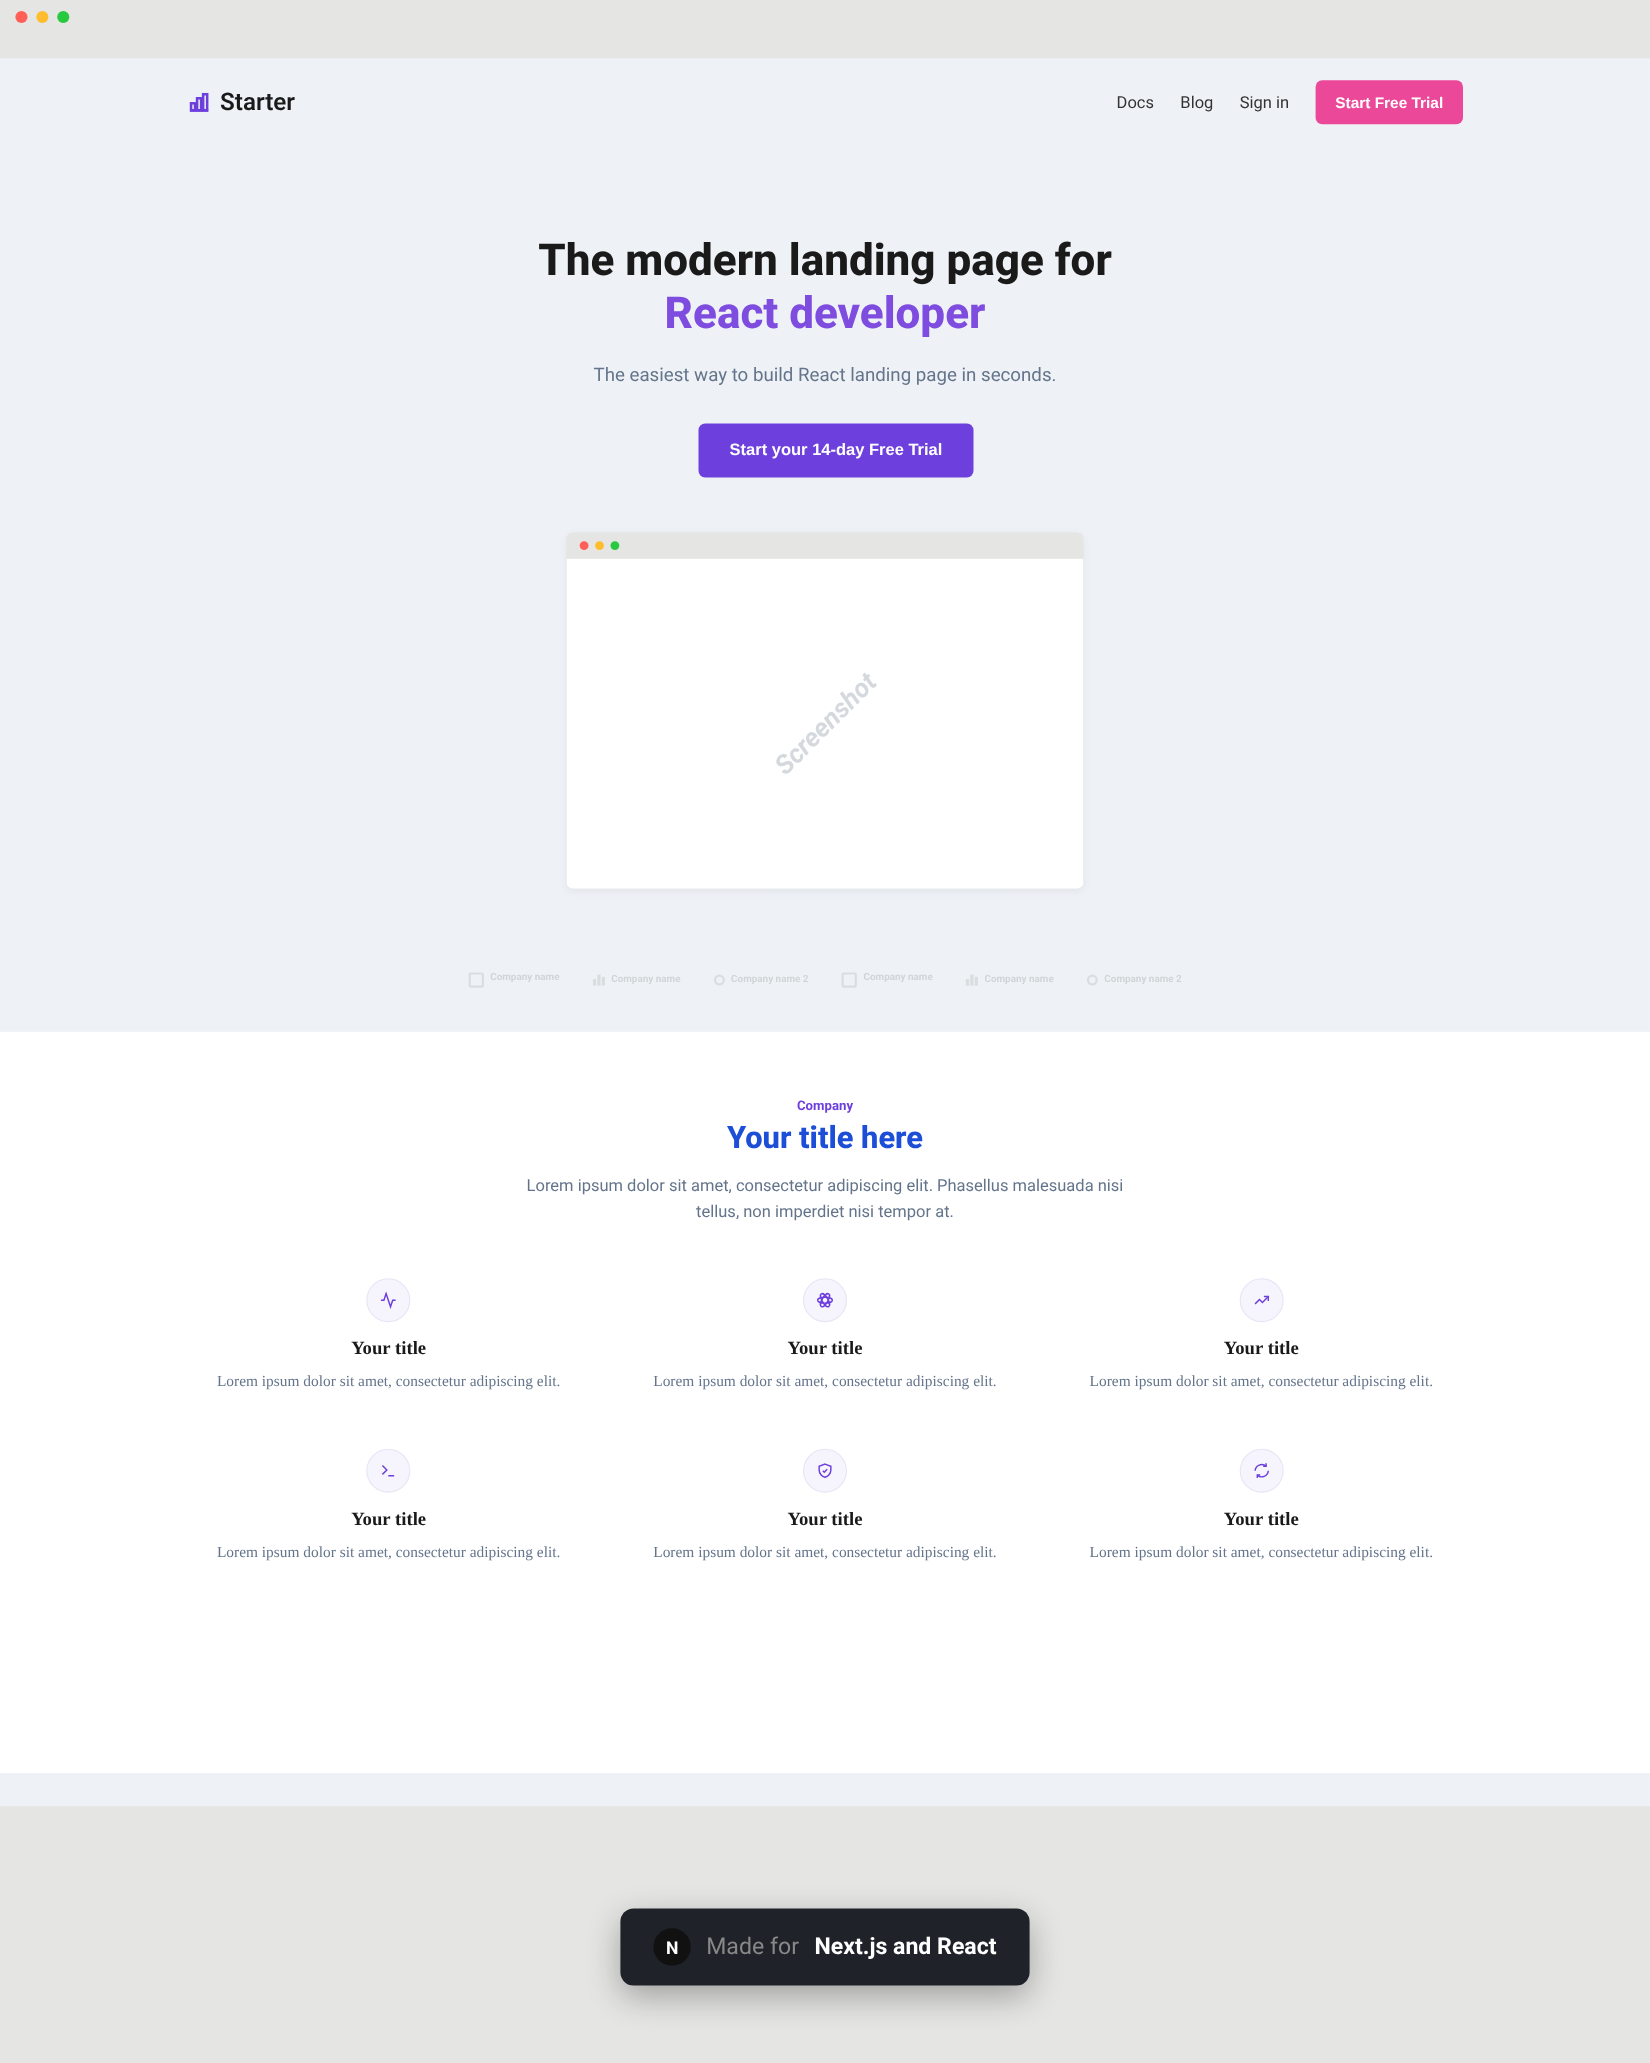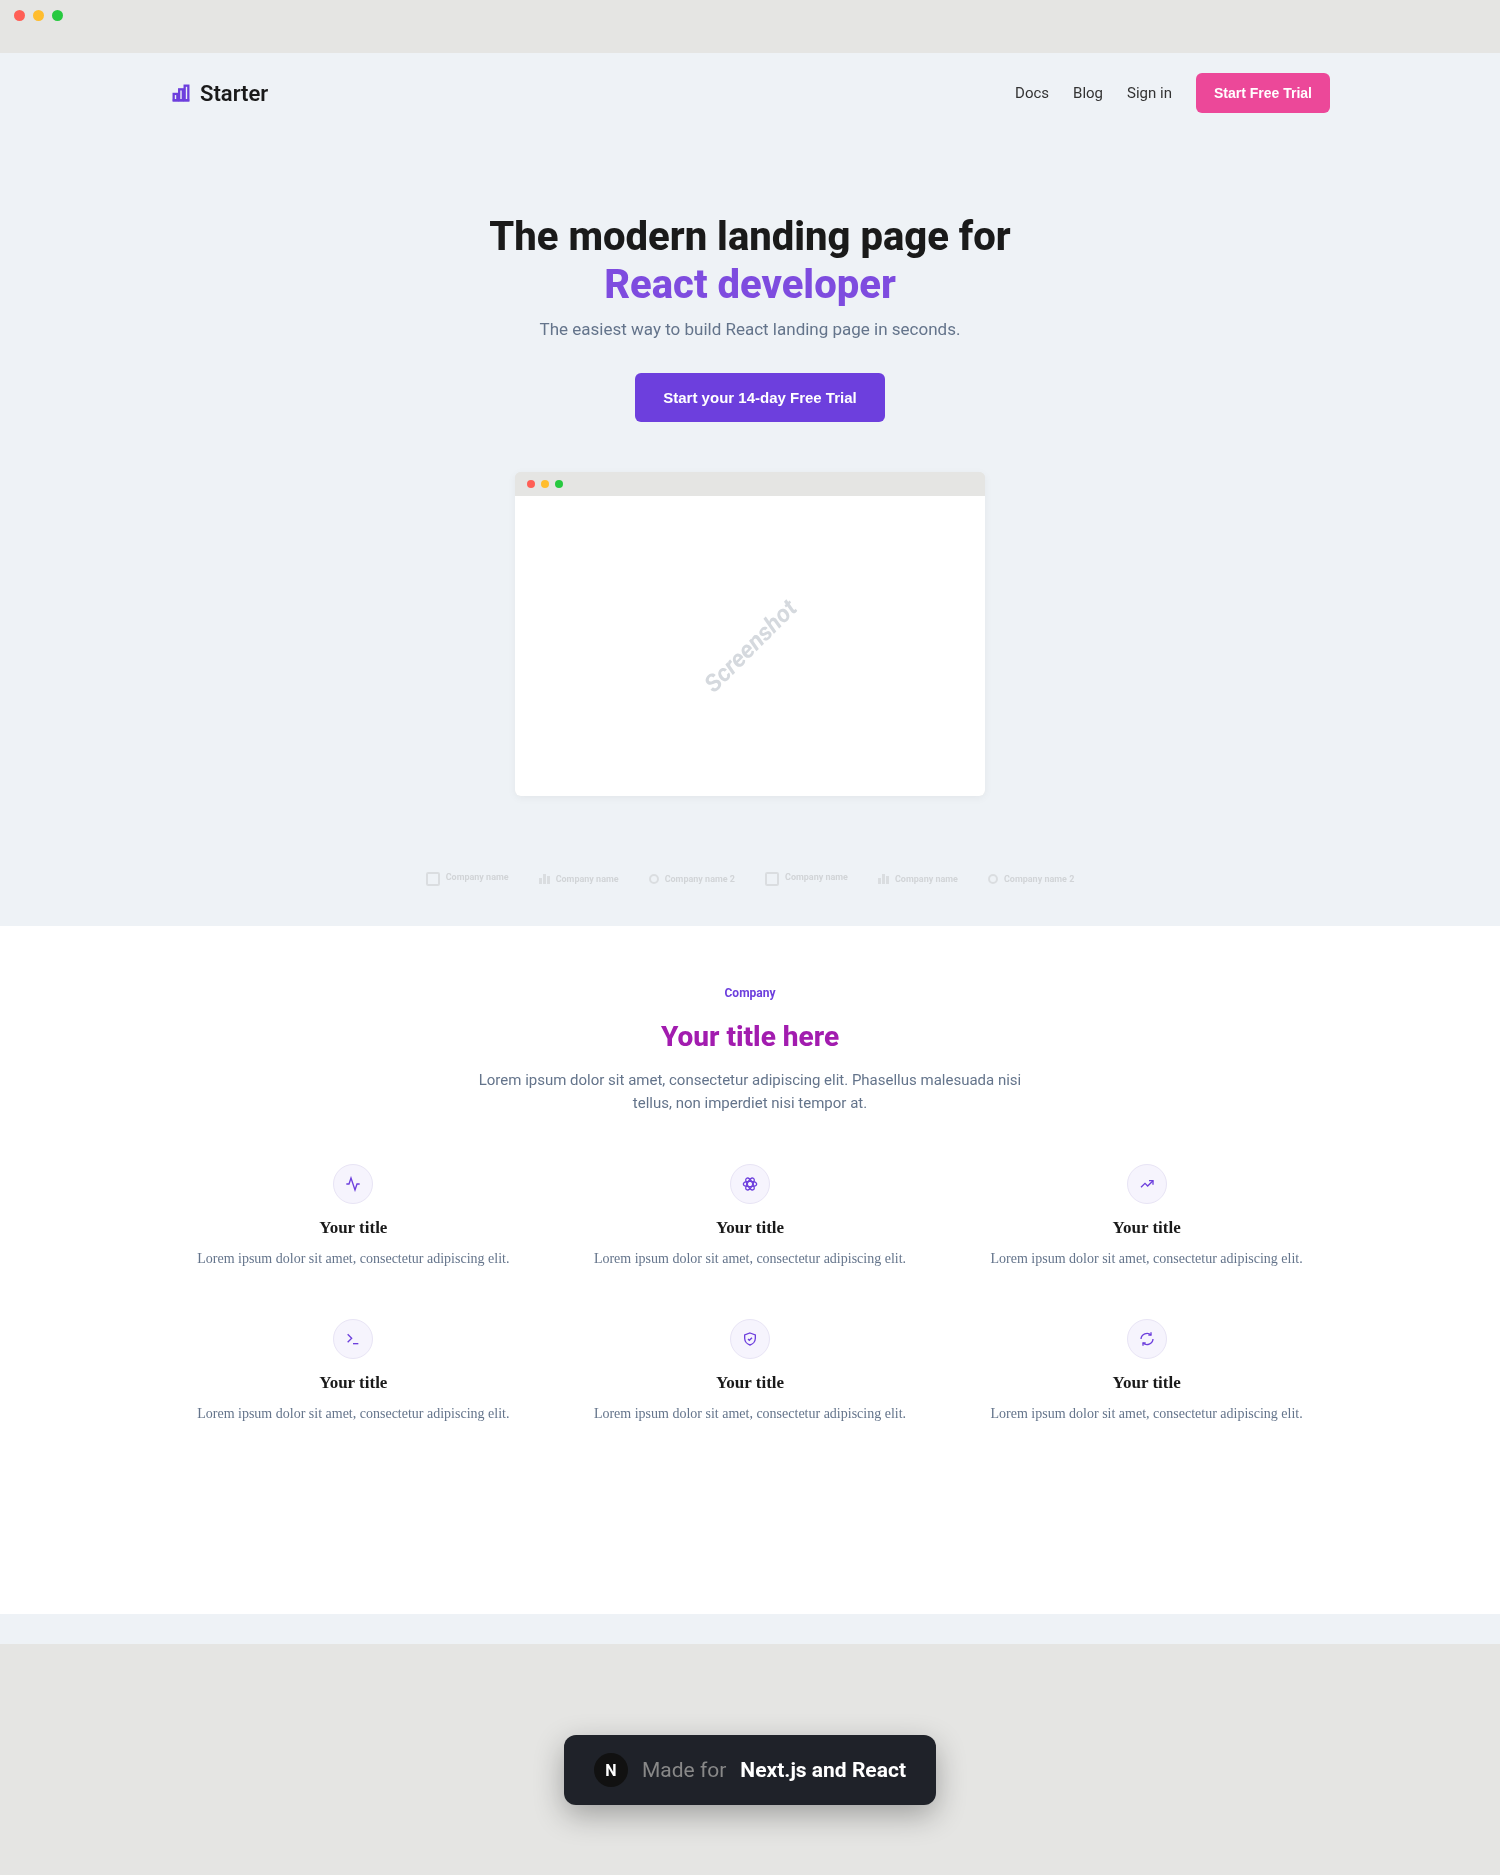--- a/index.html
+++ b/index.html
@@ -70,21 +70,21 @@
       font-weight: 800;
       color: #1a1a1a;
       line-height: 1.2;
     }
     .hero-title-accent {
       color: #7e4cdf;
       font-size: 40px;
       font-weight: 800;
     }
     .hero-subtitle {
-      margin-top: 10px;
+      margin-top: 22px;
       font-size: 17px;
       color: #64748b;
     }
     .hero-cta {
       margin-top: 34px;
       background: #6d3fdd;
       color: white;
       border: none;
       padding: 16px 28px;
       border-radius: 6px;
@@ -169,22 +169,22 @@
       text-align: center;
     }
     .features-eyebrow {
       color: #6d3fdd;
       font-size: 12px;
       font-weight: 700;
     }
     .features-title {
       font-size: 28px;
       font-weight: 800;
-      color: #a21caf;
-      margin-top: 20px;
+      color: #1d4ed8;
+      margin-top: 6px;
     }
     .features-subtitle {
       color: #64748b;
       font-size: 15px;
       margin-top: 16px;
       max-width: 560px;
       margin-left: auto;
       margin-right: auto;
       line-height: 1.5;
     }

